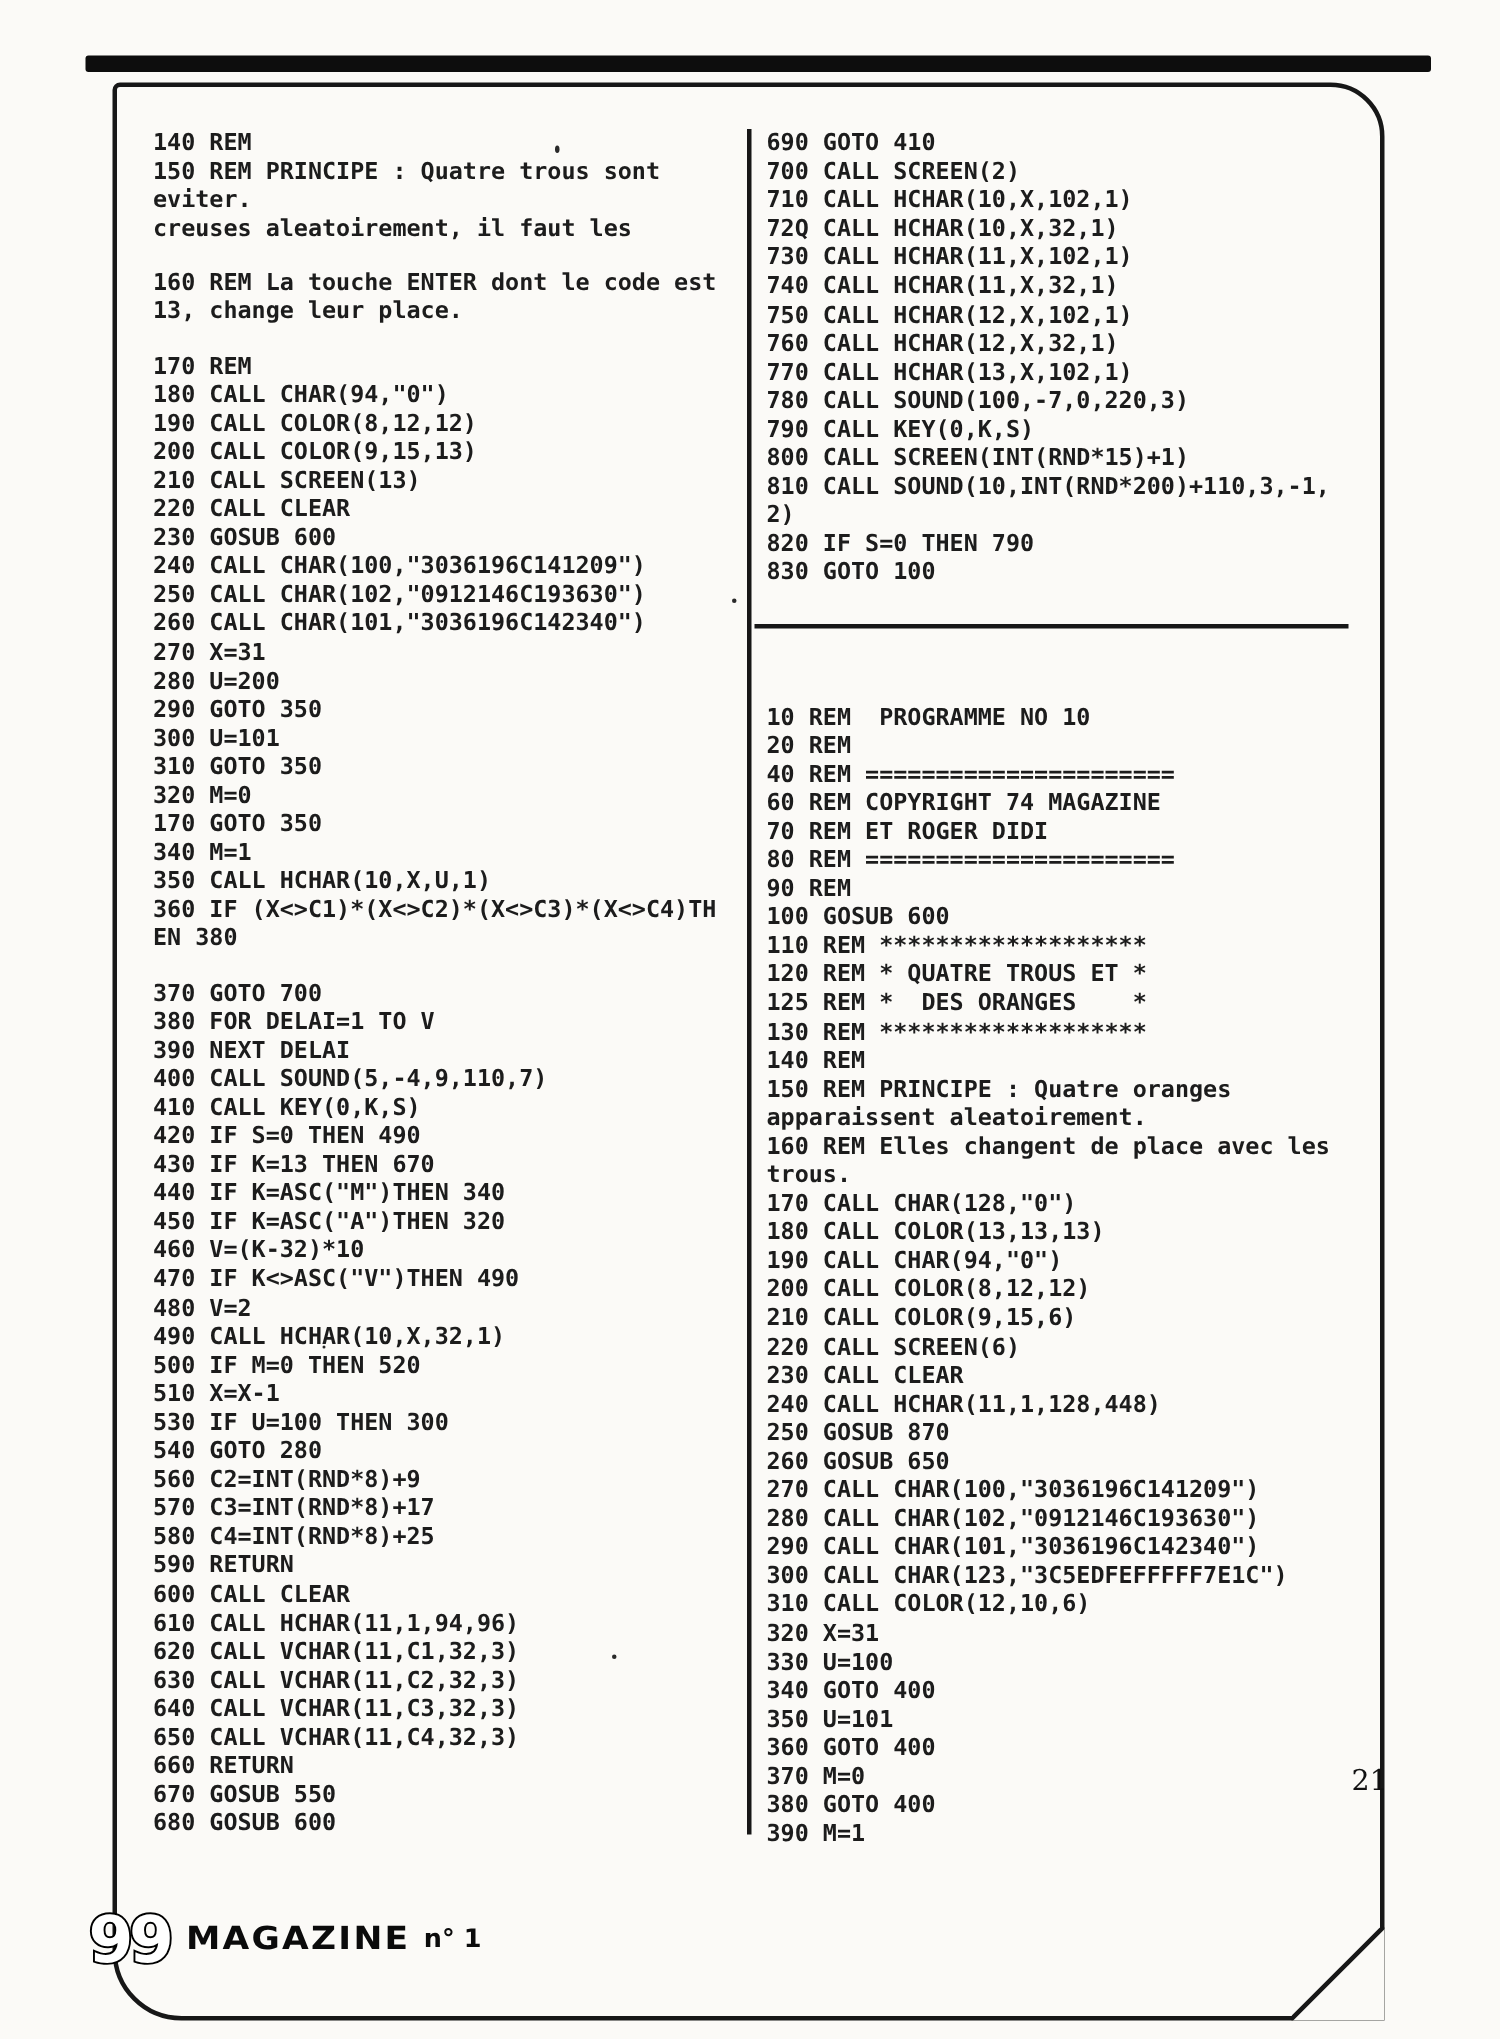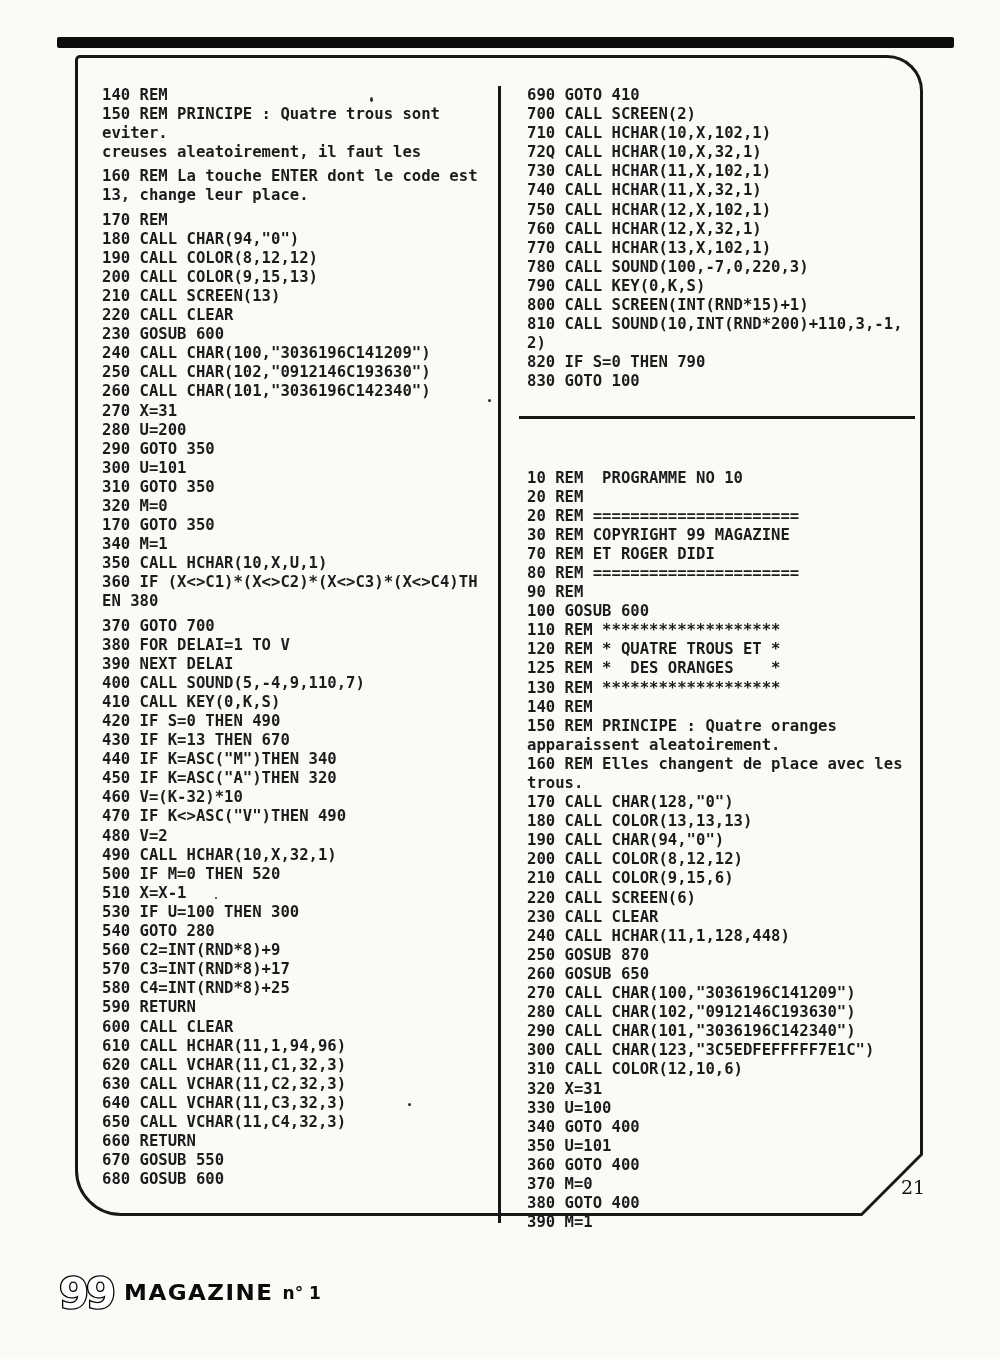--- a/index.html
+++ b/index.html
@@ -16,21 +16,21 @@
   .topbar {
     position:absolute; left:57px; top:37px;
     width:897px; height:11px;
     background:#0d0d0d;
     border-radius:2px;
   }
 
   
   .frame {
     position:absolute; left:75px; top:55px;
-    width:848px; height:1161px;
+    width:848px; height:1292px;
     border:3px solid #171717;
     border-radius:5px 36px 0 46px;
     box-sizing:border-box;
     background:#fbfaf7;
   }
   
   .chamfer {
     position:absolute; right:-3px; bottom:-3px;
     width:62px; height:62px;
     pointer-events:none;
@@ -41,31 +41,31 @@
     left:420px; top:28px;
     width:3px; height:1137px;
     background:#171717;
   }
 
   .col {
     position:absolute; top:28px;
     color:#1c1c1c;
   }
   .col-left  { left:24px;  width:396px; }
-  .col-right { left:433px; width:405px;margin-left:16px; }
+  .col-right { left:433px; width:405px; }
 
   .code-line {
     font-family:"DejaVu Sans Mono", monospace;
     font-size:15.6px;
     line-height:19.1px;
     font-weight:bold;
     white-space:pre;
     letter-spacing:0px;
   }
-  .code-line.gap { margin-top:5px; }
+  .code-line.gap { margin-top:17px; }
 
   .sep {
     border-top:3px solid #171717;
     margin:24px 0 50px -8px;
     width:396px;
   }
 
   
   .footer {
     position:absolute; left:57px; top:1270px;
@@ -178,22 +178,22 @@
           <div class="code-line">800 CALL SCREEN(INT(RND*15)+1)</div>
           <div class="code-line">810 CALL SOUND(10,INT(RND*200)+110,3,-1,</div>
           <div class="code-line">2)</div>
           <div class="code-line">820 IF S=0 THEN 790</div>
           <div class="code-line">830 GOTO 100</div>
         </div>
       <div class="sep"></div>
       <div>
           <div class="code-line">10 REM  PROGRAMME NO 10</div>
           <div class="code-line">20 REM</div>
-          <div class="code-line">20 REM ======================</div>
-          <div class="code-line">30 REM COPYRIGHT 99 MAGAZINE</div>
+          <div class="code-line">40 REM ======================</div>
+          <div class="code-line">60 REM COPYRIGHT 74 MAGAZINE</div>
           <div class="code-line">70 REM ET ROGER DIDI</div>
           <div class="code-line">80 REM ======================</div>
           <div class="code-line">90 REM</div>
           <div class="code-line">100 GOSUB 600</div>
           <div class="code-line">110 REM *******************</div>
           <div class="code-line">120 REM * QUATRE TROUS ET *</div>
           <div class="code-line">125 REM *  DES ORANGES    *</div>
           <div class="code-line">130 REM *******************</div>
           <div class="code-line">140 REM</div>
           <div class="code-line">150 REM PRINCIPE : Quatre oranges</div>

